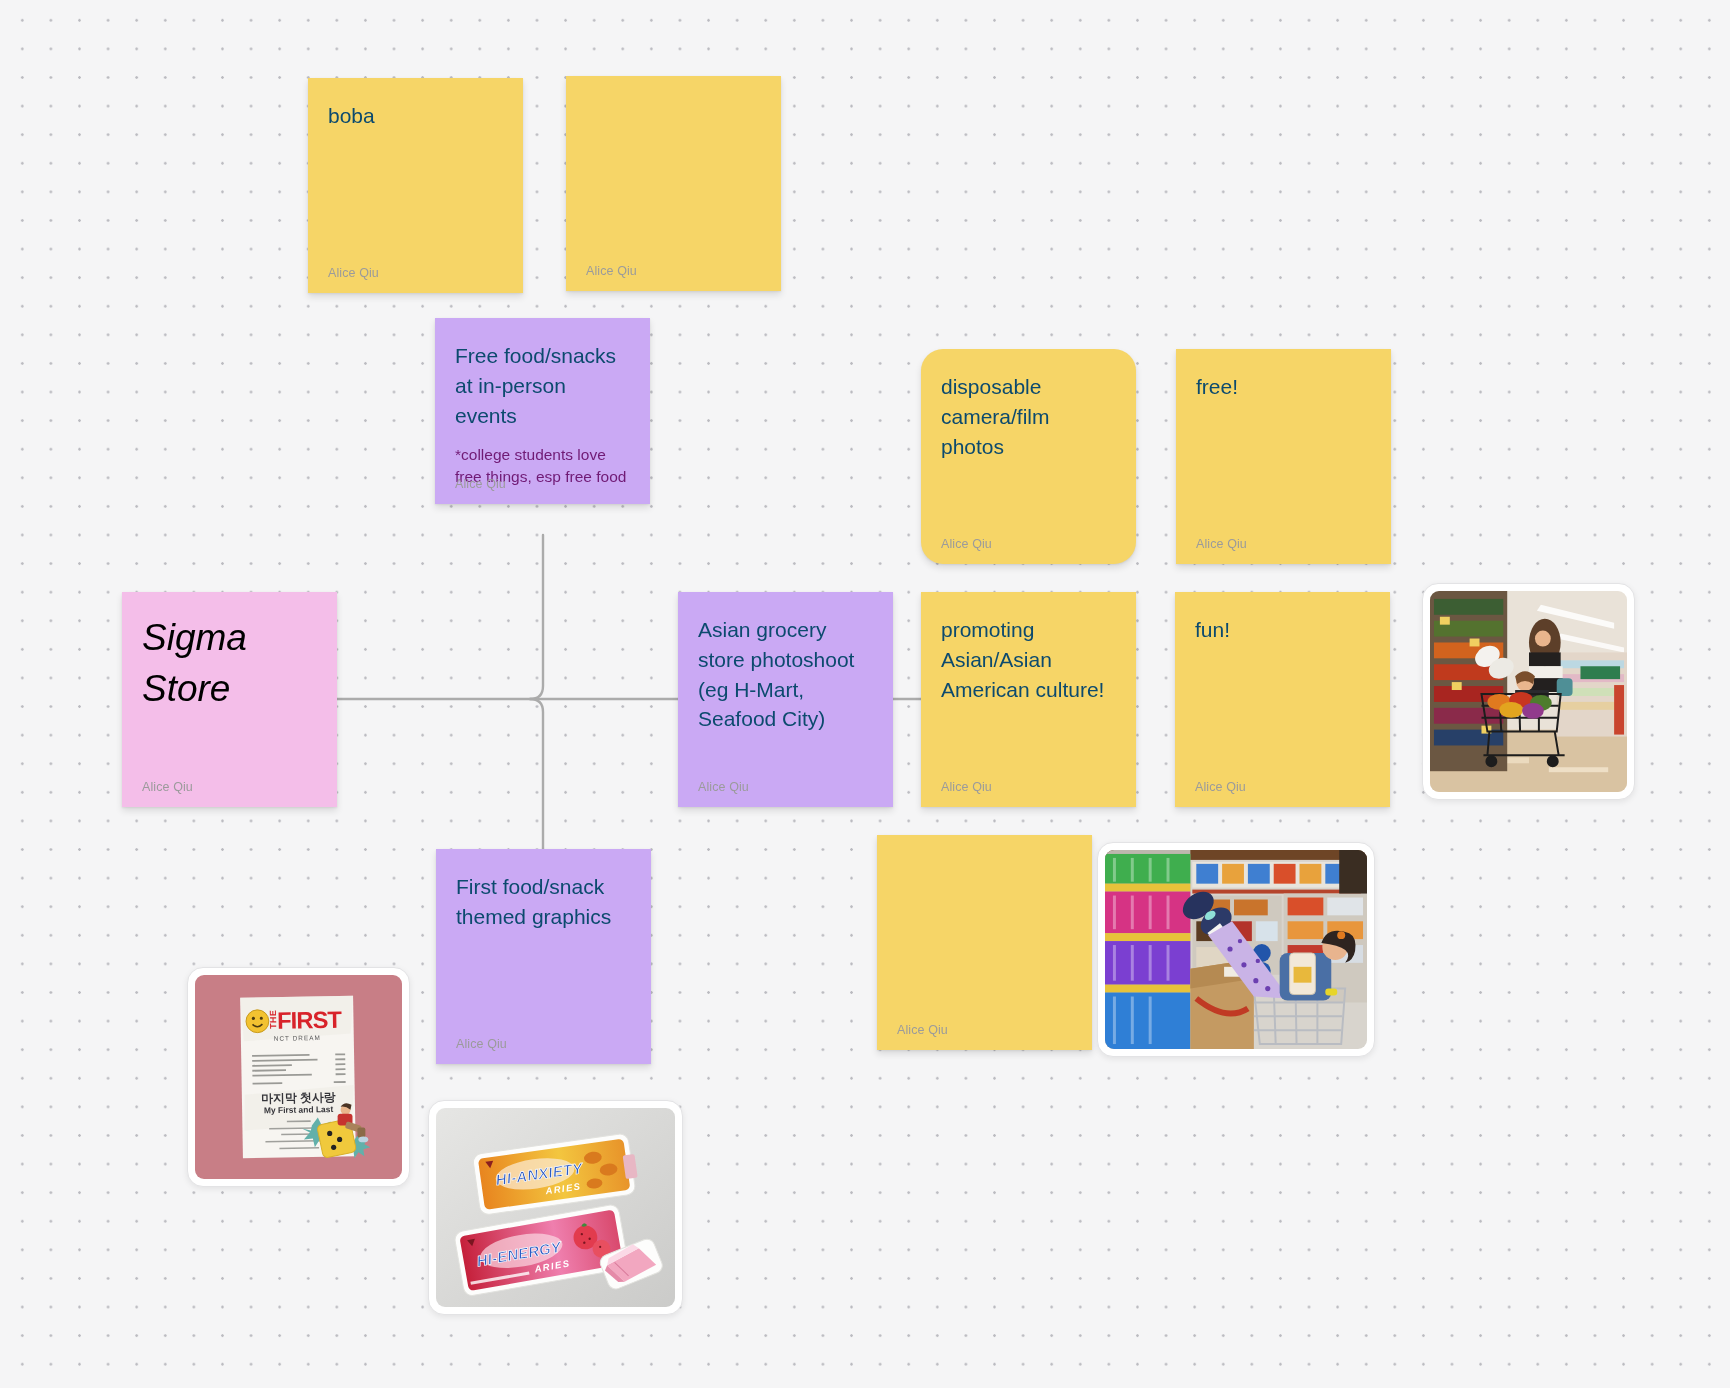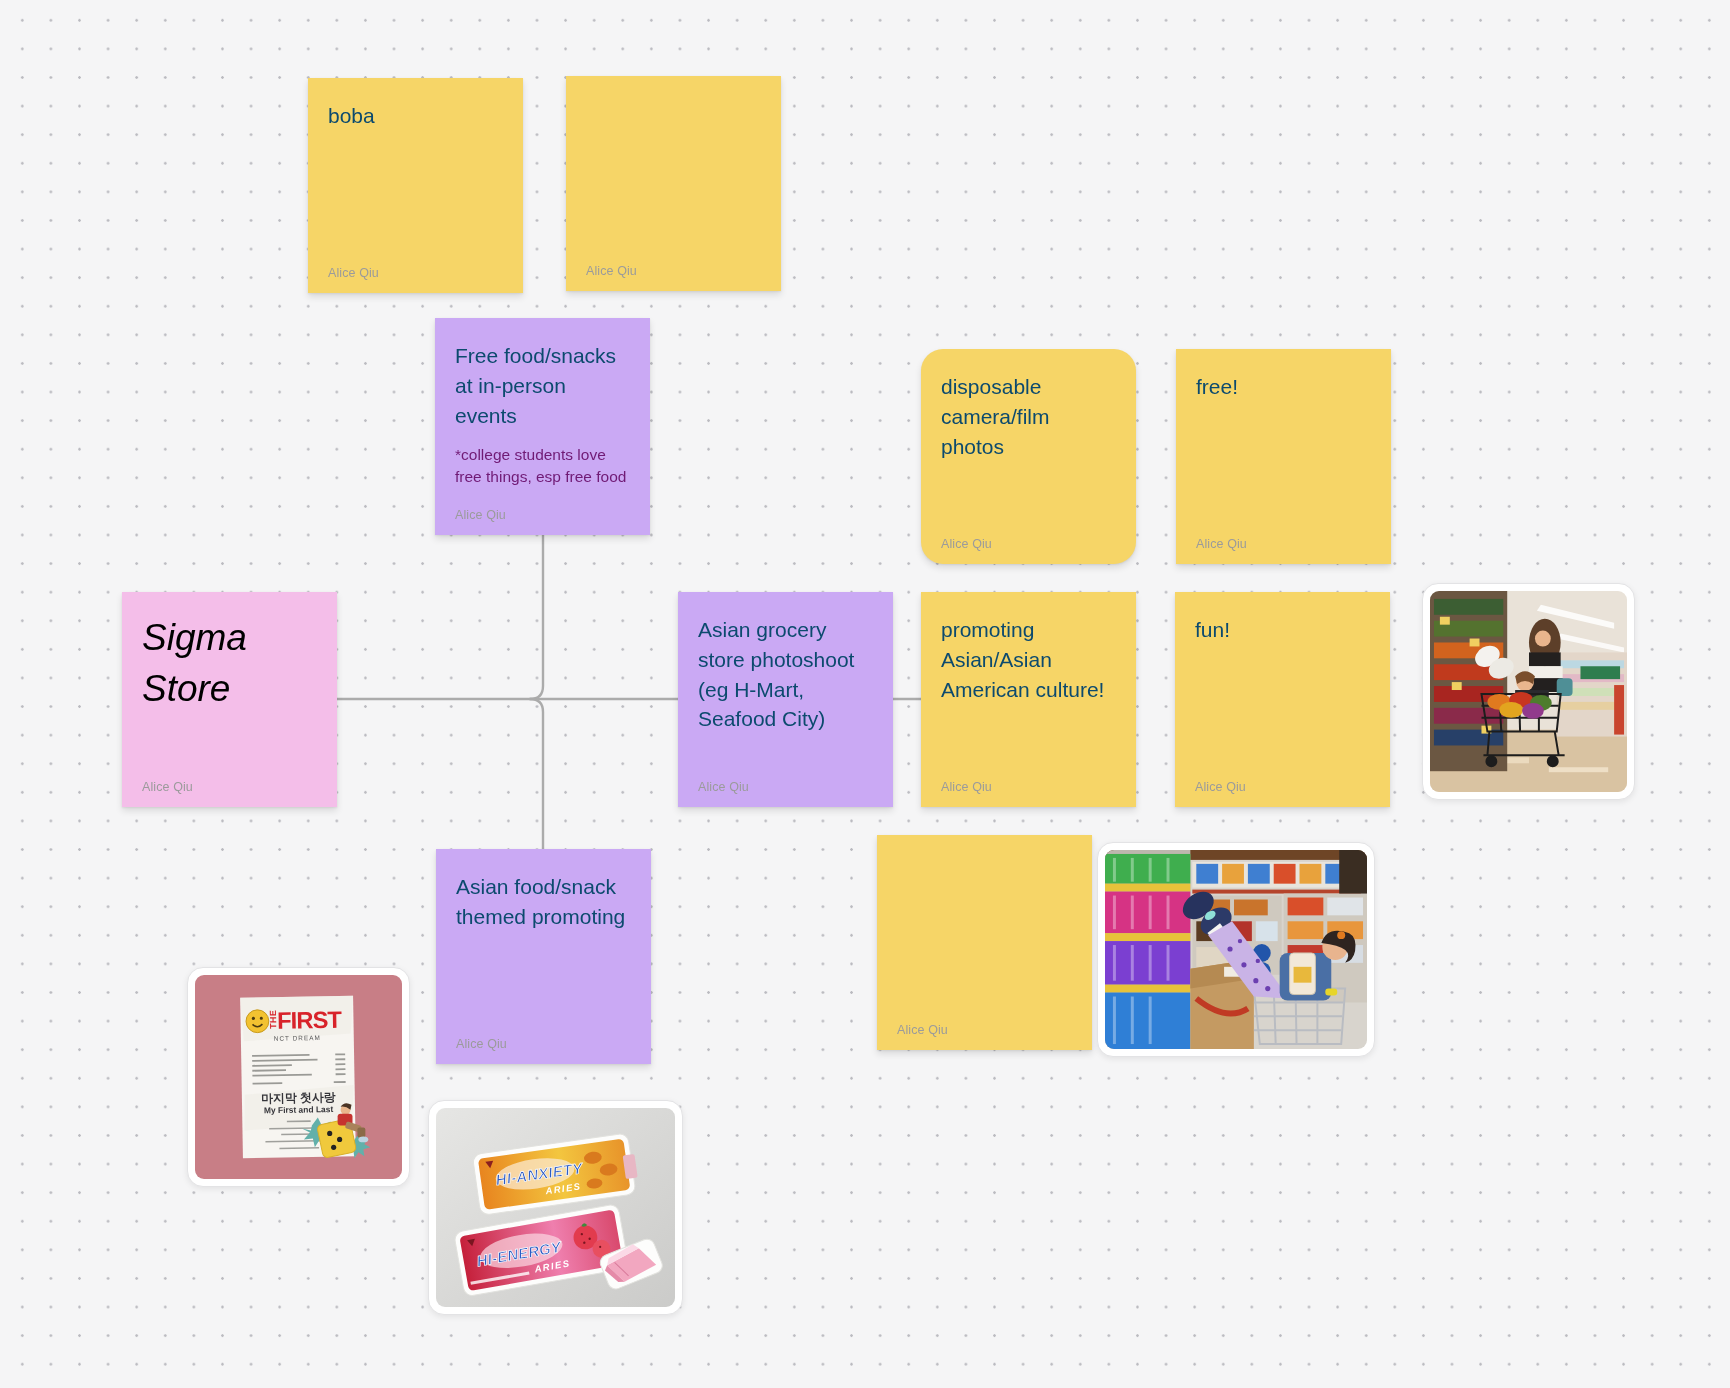--- a/index.html
+++ b/index.html
@@ -67,21 +67,21 @@
 
   <div class="sticky yellow" style="left:308px;top:78px;">
     <span class="sticky-text">boba</span>
     <span class="author">Alice Qiu</span>
   </div>
 
   <div class="sticky yellow" style="left:566px;top:76px;">
     <span class="author">Alice Qiu</span>
   </div>
 
-  <div class="sticky purple" style="left:435px;top:318px;height:217px;">
+  <div class="sticky purple" style="left:435px;top:318px;height:186px;">
     <span class="sticky-text">Free food/snacks at in-person events</span>
     <span class="sticky-note-sub">*college students love free things, esp free food</span>
     <span class="author">Alice Qiu</span>
   </div>
 
   <div class="sticky pink" style="left:122px;top:592px;">
     <span class="sticky-text big">Sigma Store</span>
     <span class="author">Alice Qiu</span>
   </div>
 
@@ -108,21 +108,21 @@
   <div class="sticky yellow" style="left:1175px;top:592px;">
     <span class="sticky-text">fun!</span>
     <span class="author">Alice Qiu</span>
   </div>
 
   <div class="sticky yellow" style="left:877px;top:835px;">
     <span class="author">Alice Qiu</span>
   </div>
 
   <div class="sticky purple" style="left:436px;top:849px;">
-    <span class="sticky-text">Asian food/snack themed promoting</span>
+    <span class="sticky-text">First food/snack themed graphics</span>
     <span class="author">Alice Qiu</span>
   </div>
 
   <div class="img-card" style="left:1422px;top:583px;width:213px;height:217px;">
     <svg class="inner" viewBox="0 0 199 203" preserveAspectRatio="none">
       <rect width="199" height="203" fill="#e9e2d8"></rect>
       <rect x="0" y="140" width="199" height="63" fill="#d9c3a2"></rect>
       <rect x="20" y="168" width="80" height="6" fill="#efe0c6" opacity=".8"></rect>
       <rect x="120" y="178" width="60" height="5" fill="#f3e6cf" opacity=".8"></rect>
       <polygon points="108,20 186,38 186,32 112,14" fill="#ffffff" opacity=".85"></polygon>

